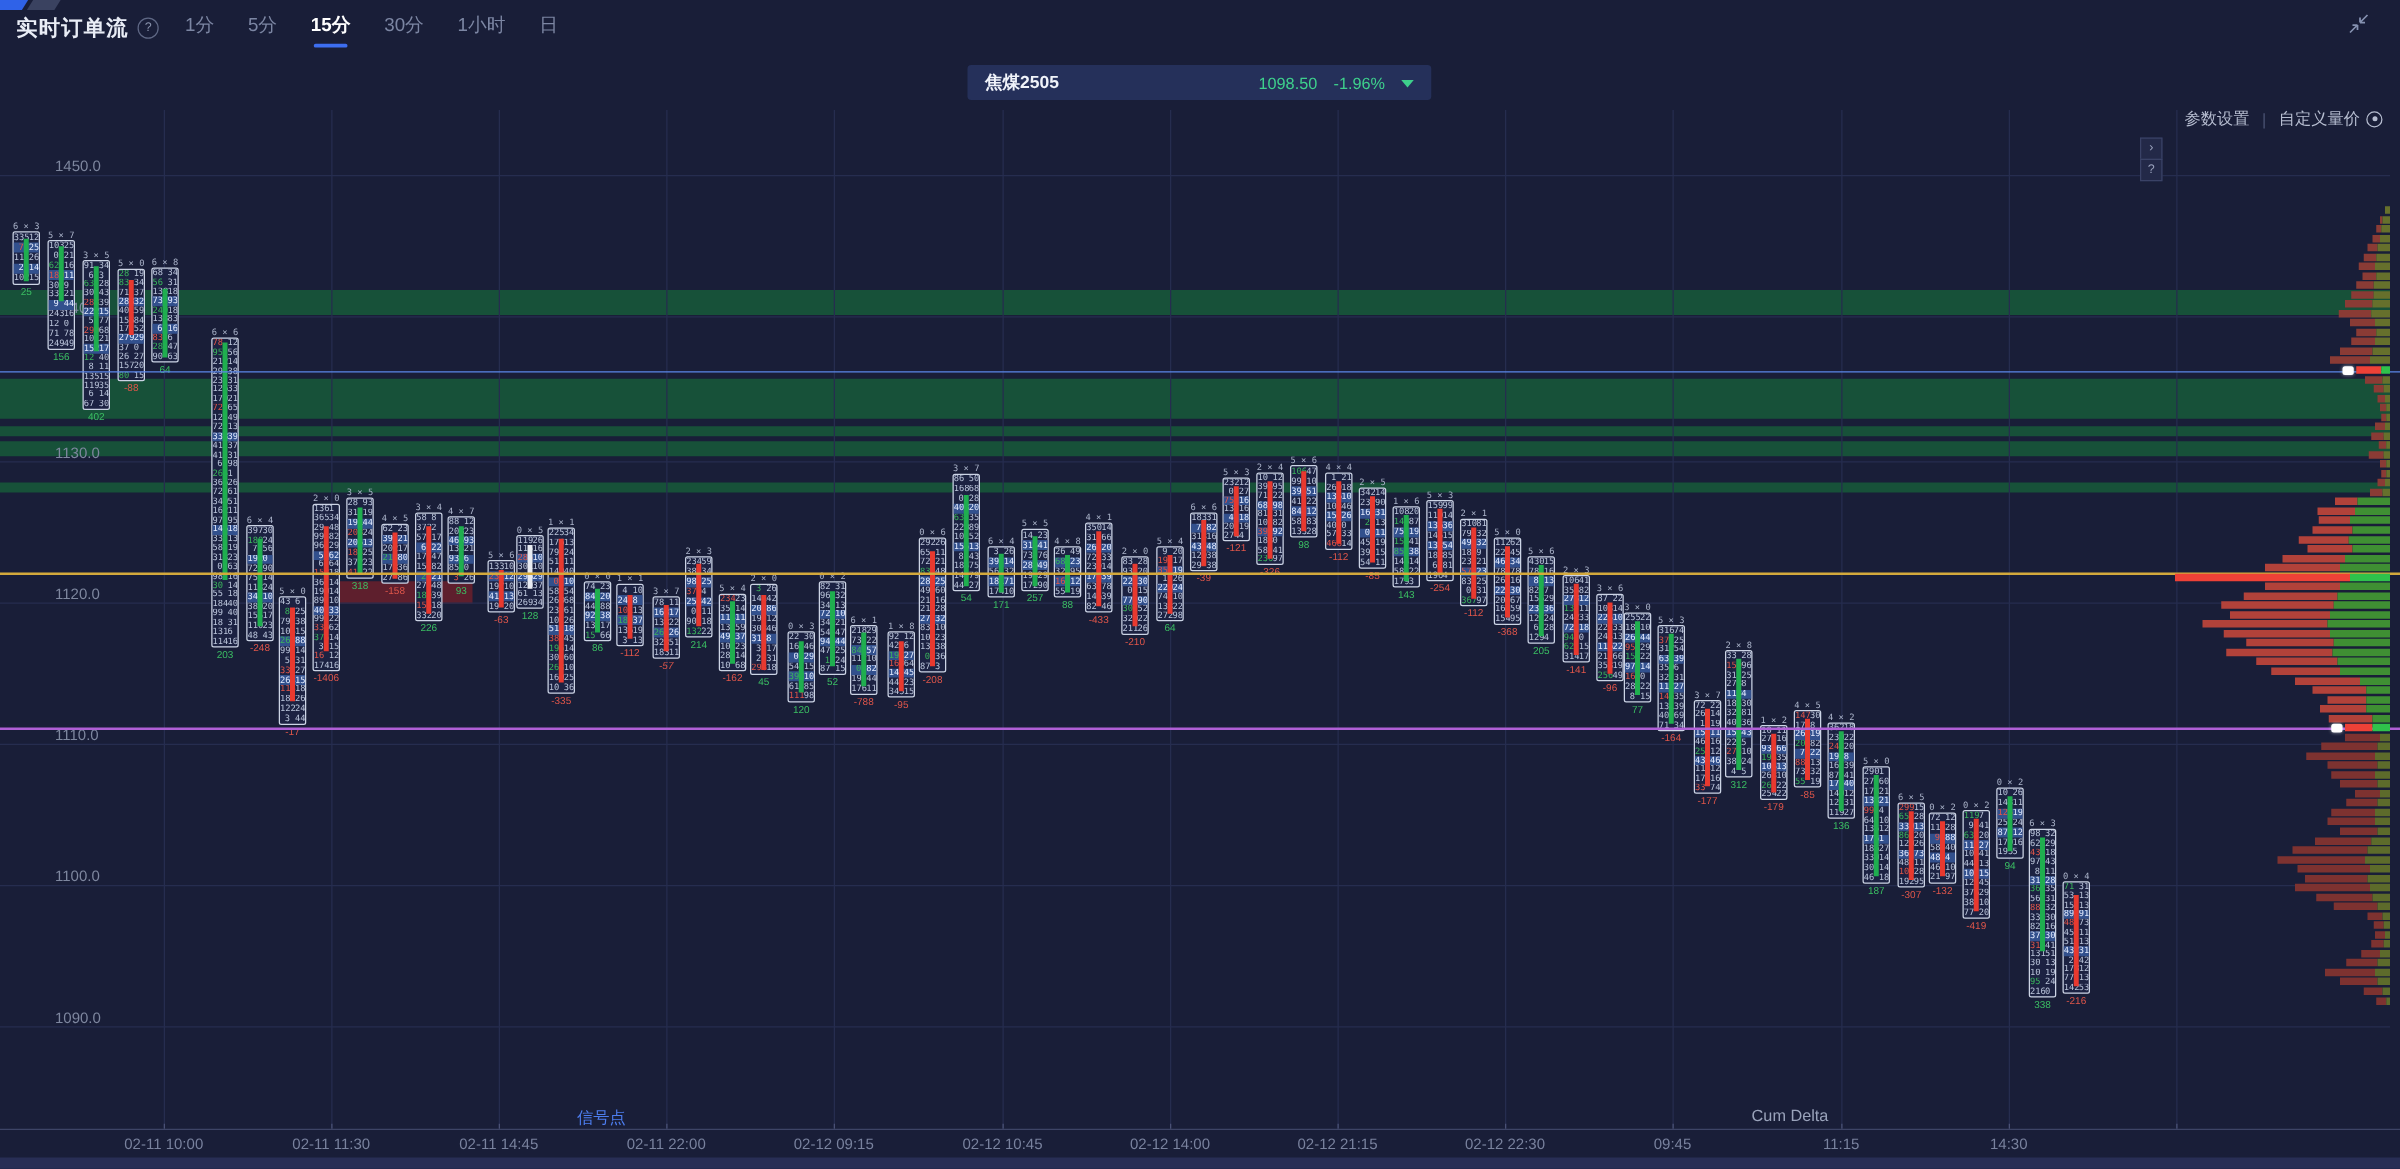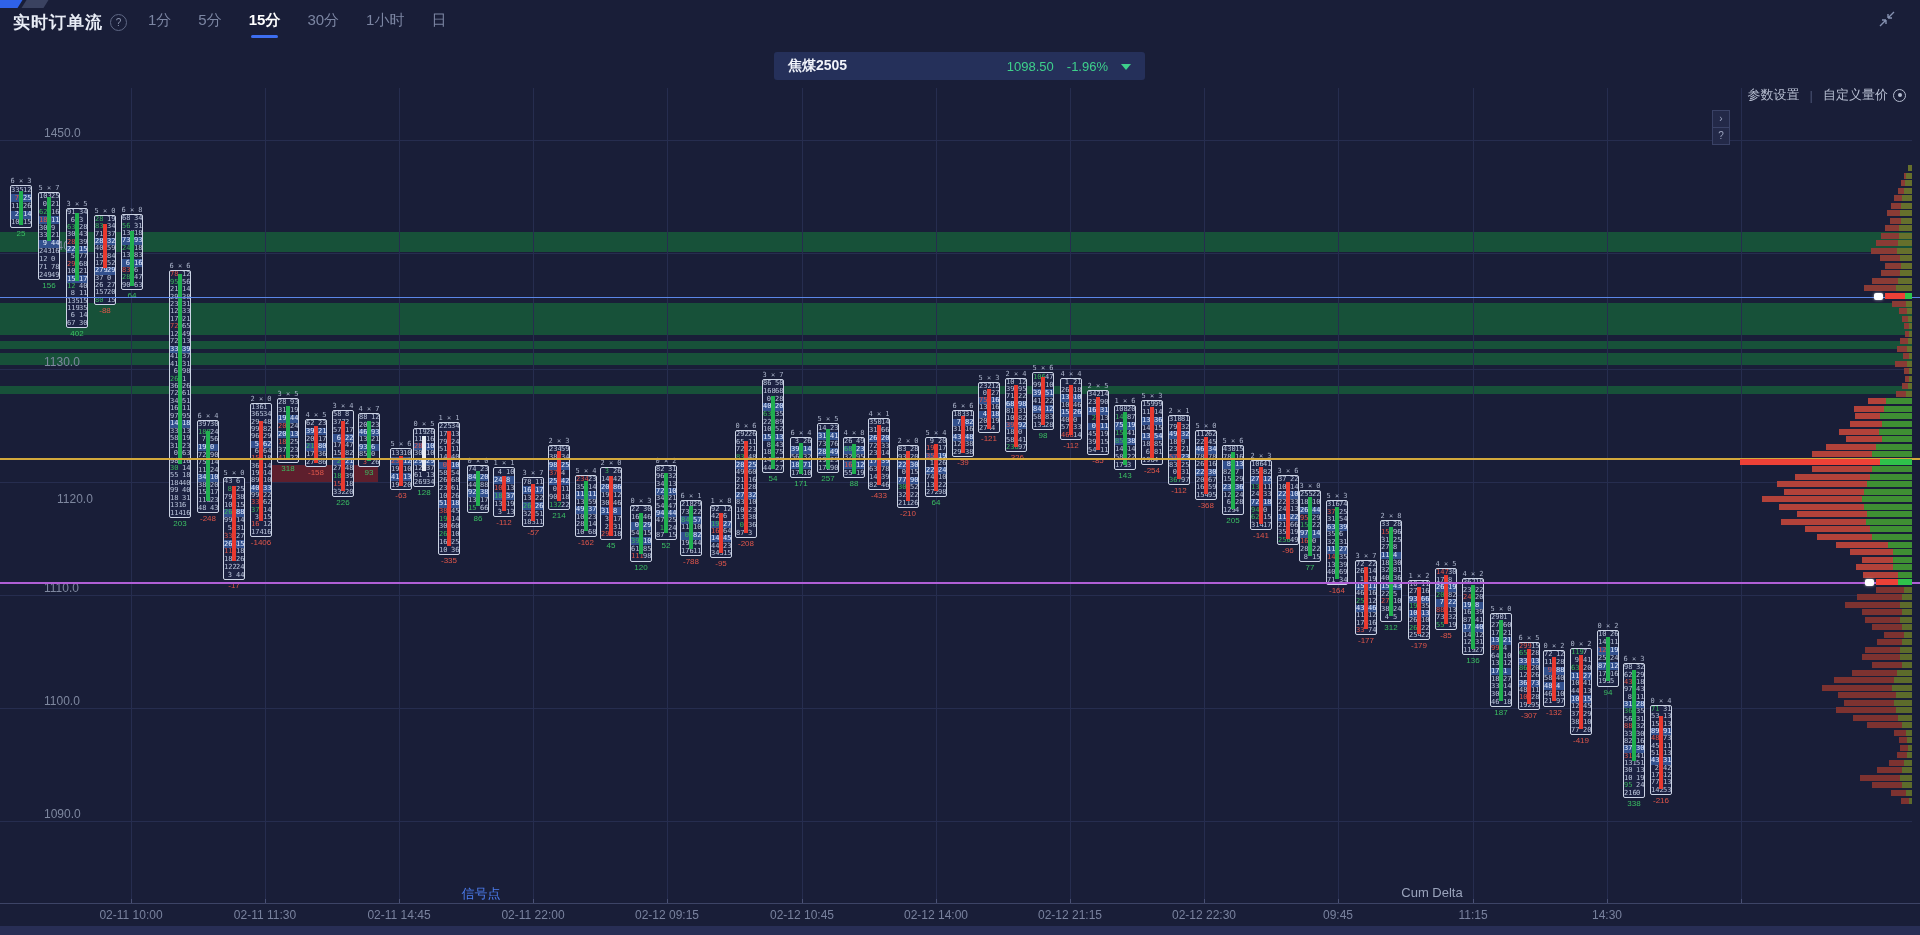--- a/index.html
+++ b/index.html
@@ -156,21 +156,21 @@
     <div class="tlabel" style="left: 1607px;">14:30</div>
     <div class="vgrid" style="left: 1741px; height: 815px;"></div>
     <div class="tick" style="left: 1741px;"></div>
     <div class="hgrid" style="top: 140px;"></div>
     <div class="plabel" style="top: 126px;">1450.0</div>
     <div class="hgrid" style="top: 253px;"></div>
     <div class="plabel" style="top: 239px;">1140.0</div>
     <div class="hgrid" style="top: 369px;"></div>
     <div class="plabel" style="top: 355px;">1130.0</div>
     <div class="hgrid" style="top: 482px;"></div>
-    <div class="plabel" style="top: 492px; margin-left: 13px;">1120.0</div>
+    <div class="plabel" style="top: 468px;">1120.0</div>
     <div class="hgrid" style="top: 595px;"></div>
     <div class="plabel" style="top: 581px;">1110.0</div>
     <div class="hgrid" style="top: 708px;"></div>
     <div class="plabel" style="top: 694px;">1100.0</div>
     <div class="hgrid" style="top: 821px;"></div>
     <div class="plabel" style="top: 807px;">1090.0</div>
     <div class="fpbar" style="left: 10px; top: 185px; width: 22px; height: 43px;">
       <div class="rows">
         <div class="fr" style="height: 8.2px;">
           <span class="ln">335</span>

